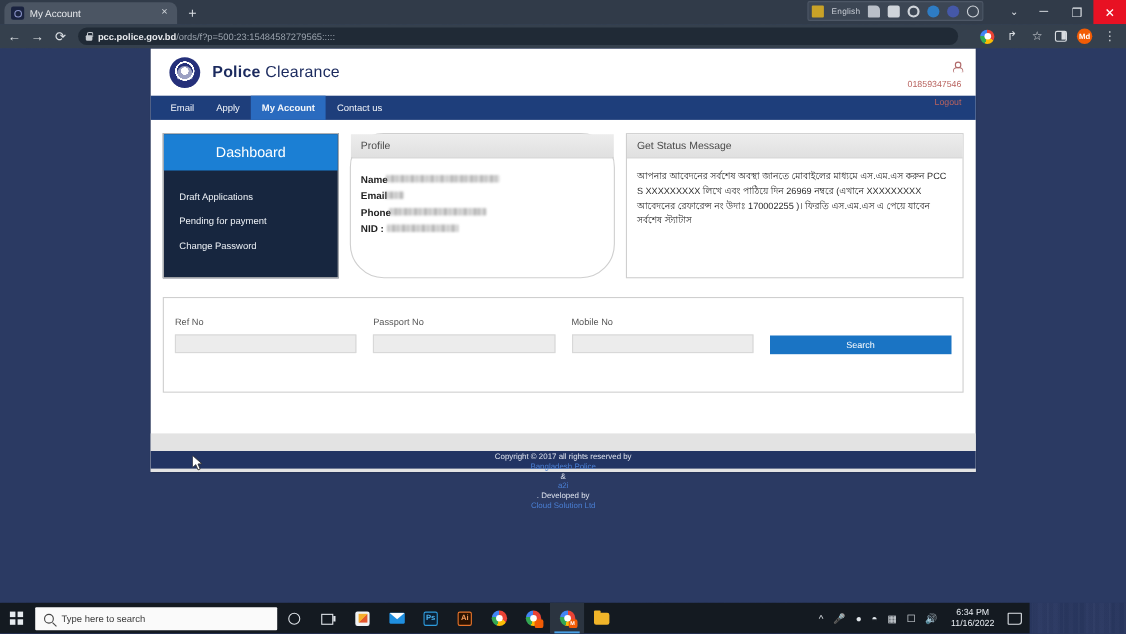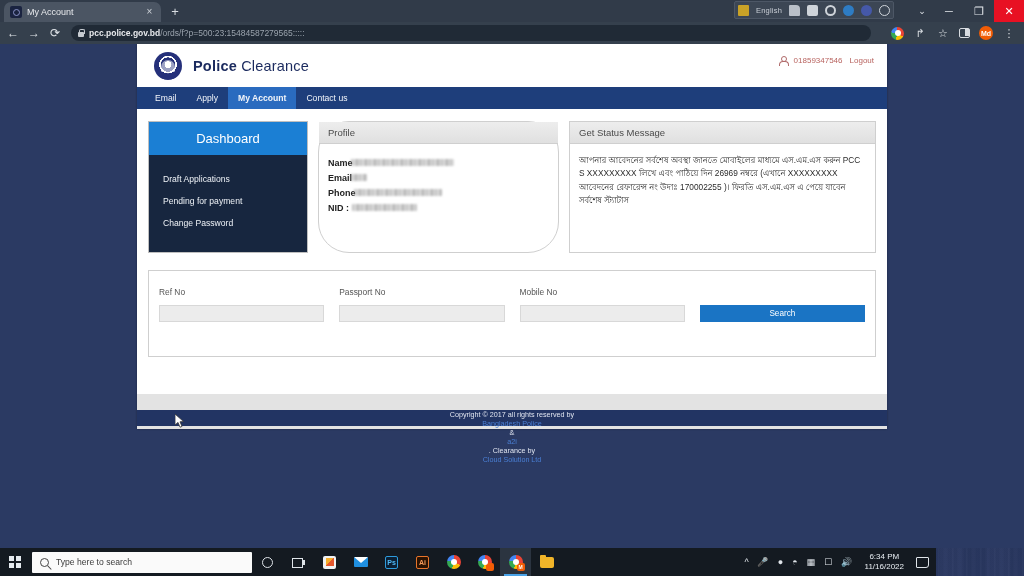--- a/index.html
+++ b/index.html
@@ -153,21 +153,21 @@
   #logo::after {
     content:''; position:absolute; left:7px; top:8px; width:14px; height:12px;
     background:#fff; border-radius: 7px 7px 1px 1px; opacity:.55;
   }
   #brand { margin-left: 11px; font-size: 14.5px; color: #1b2a5e; letter-spacing: .2px; }
   #brand b { font-weight: 700; }
   #brand span { font-weight: 400; }
   #header-right {
     position: absolute; right: 13px; top: 12px;
     display: flex; align-items: flex-end; gap: 7px;
-    font-size: 8px; color: #b06a6a;
+    font-size: 8px; color: #b06a6a; flex-direction: column;
   }
   .user-icon {
     width: 8px; height: 9px; position: relative; display:block;
   }
   .user-icon::before {
     content:''; position:absolute; left:2px; top:0; width:4px; height:4px;
     border:1px solid #b06a6a; border-radius:50%;
   }
   .user-icon::after {
     content:''; position:absolute; left:0; top:5px; width:8px; height:4px;
@@ -485,21 +485,21 @@
     </div>
 
     <div id="site-foot-strip"></div>
   </div>
 
   <div id="footer">
     <span>Copyright © 2017 all rights reserved by </span>
       <a>Bangladesh Police</a>
       <span> &amp; </span>
       <a>a2i</a>
-      <span>. Clearance by </span>
+      <span>. Developed by </span>
       <a>Cloud Solution Ltd</a>
   </div>
 
   <svg id="cursor" viewBox="0 0 11 15">
     <polygon points="0,0 0,11 3,8.4 5,13.2 7,12.4 5,7.8 8.6,7.6" fill="#fff" stroke="#333" stroke-width="0.8"></polygon>
   </svg>
 </div>
 
 <div id="taskbar">
   <div id="start">

